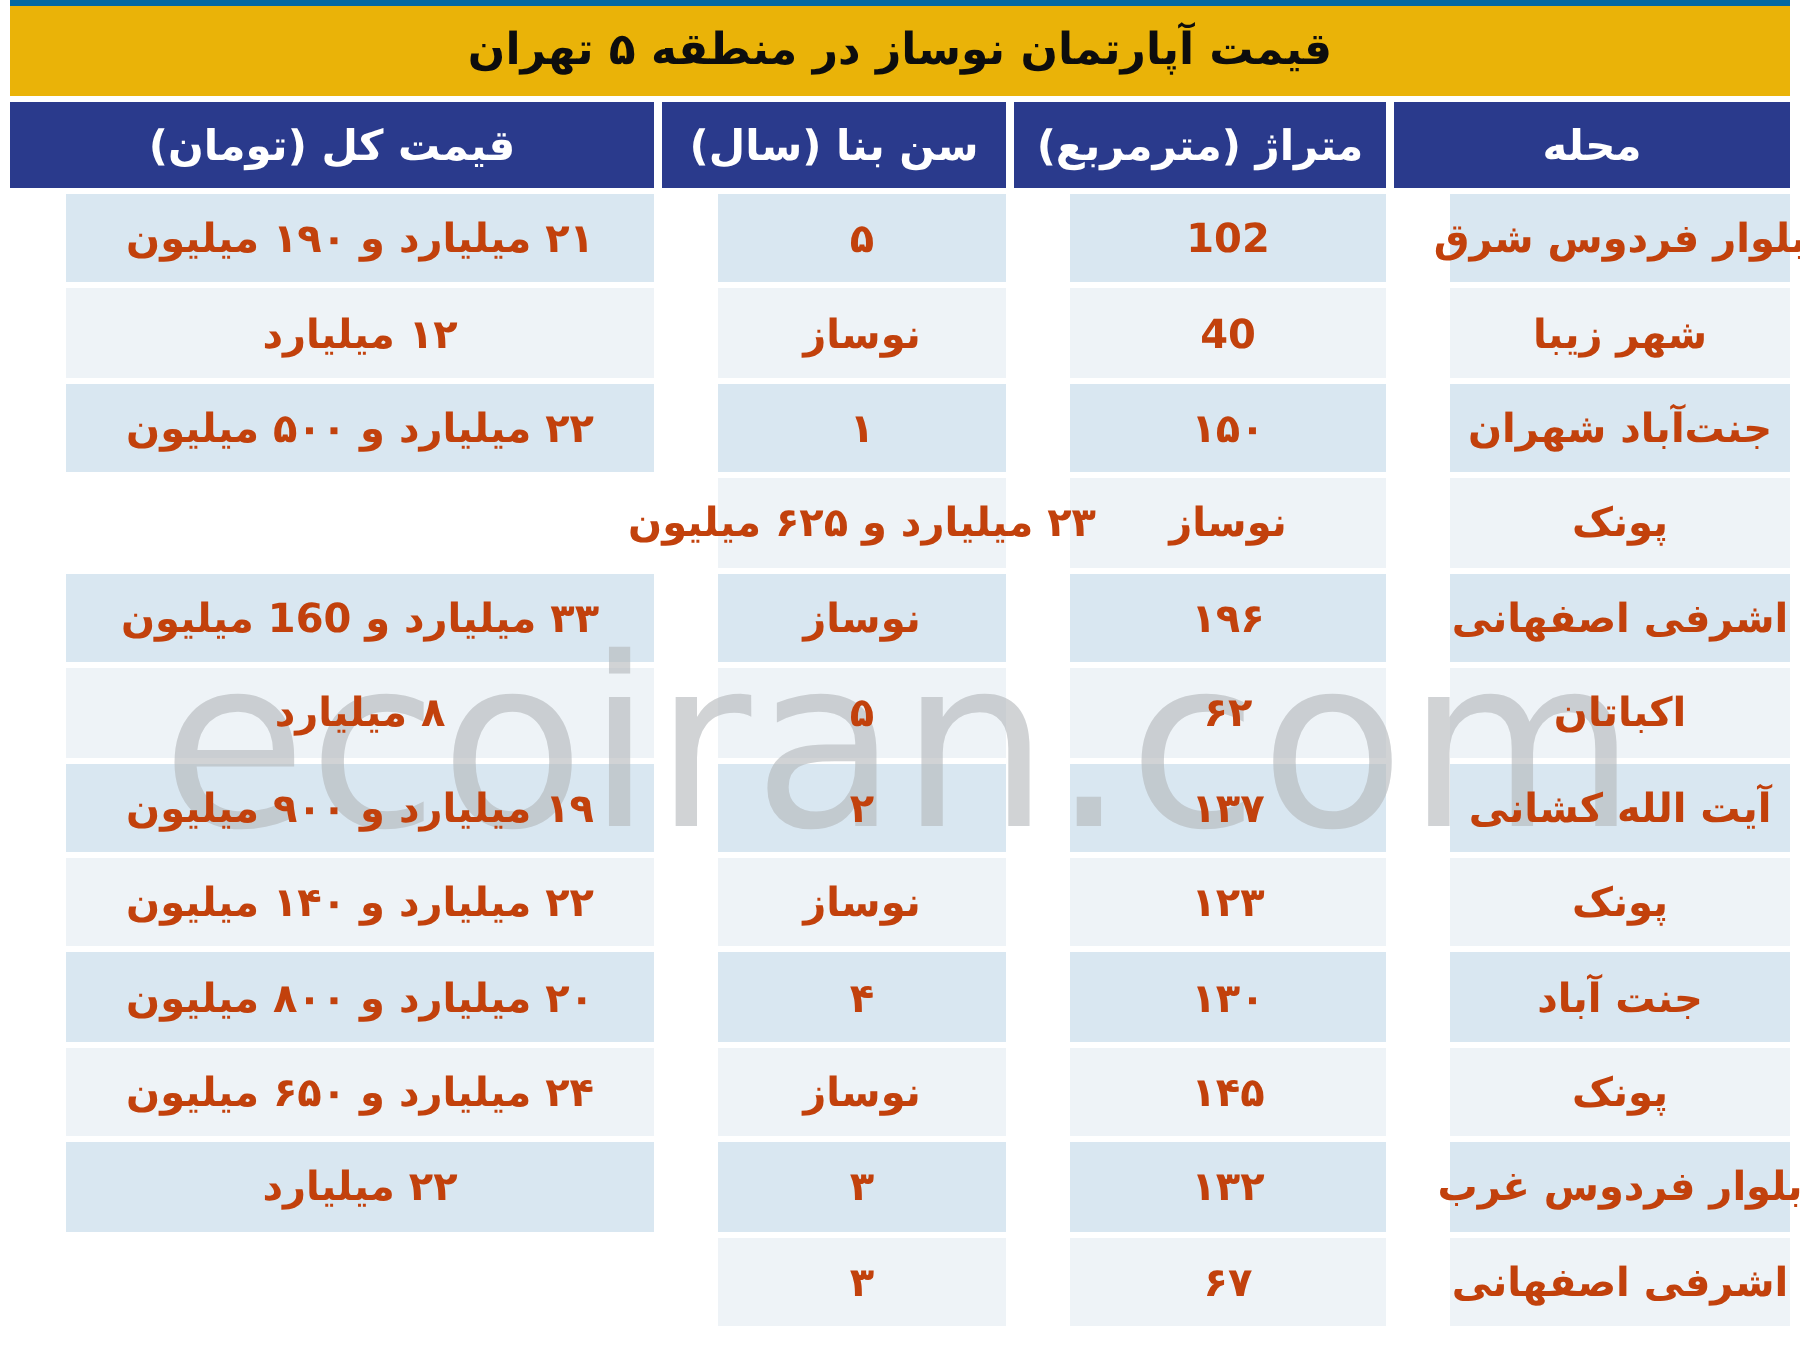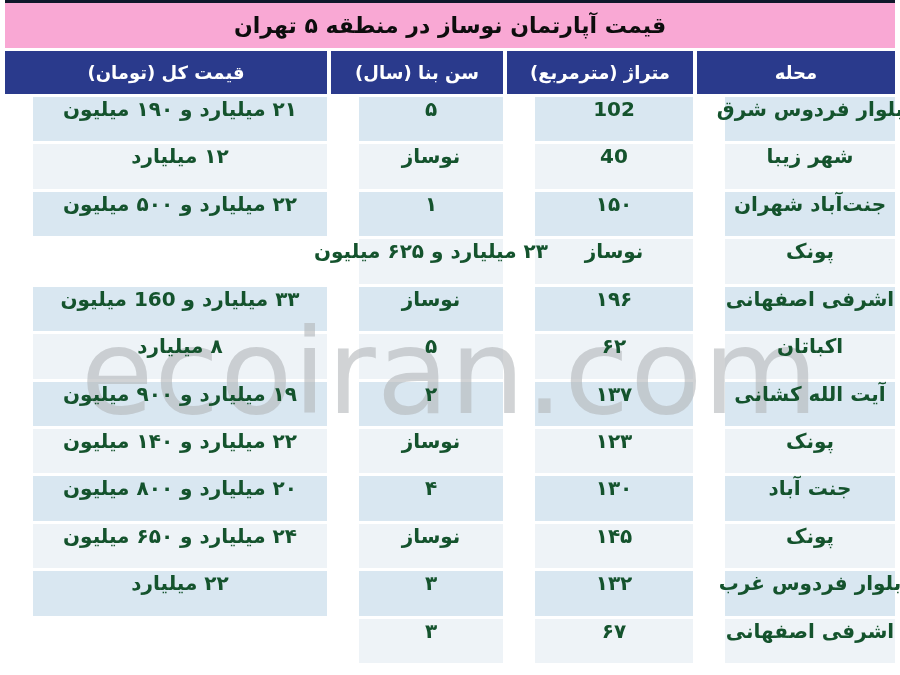--- a/index.html
+++ b/index.html
@@ -22,22 +22,22 @@
     right: 5px;
     width: 890px;
     height: 663px;
     display: flex;
     flex-direction: column;
     gap: 3px;
   }
   .title-bar {
     box-sizing: border-box;
     height: 48px;
-    border-top: 3px solid #0f172a;
-    background: #f9a8d4;
+    border-top: 3px solid #0369a1;
+    background: #eab308;
     display: flex;
     align-items: center;
     justify-content: center;
     font-size: 22px;
     font-weight: 700;
     color: #0d0d0d;
     position: relative;
     z-index: 2;
   }
   .grid-row {
@@ -46,34 +46,34 @@
     gap: 4px;
   }
   .header-row {
     height: 43px;
     position: relative;
     z-index: 2;
   }
   .header-row .cell {
     background: #2a3a8c;
     color: #ffffff;
-    font-size: 18px;
+    font-size: 21px;
     font-weight: 700;
     display: flex;
     align-items: center;
     justify-content: center;
   }
   .data-row { flex: 1 1 0; }
   .data-row .cell {
     display: flex;
-    align-items: flex-start;
+    align-items: center;
     justify-content: center;
     font-size: 20px;
     font-weight: 700;
-    color: #14532d;
+    color: #c2410c;
     margin-left: 28px;
   }
   .data-row.odd  .cell { background: #d9e7f1; }
   .data-row.even .cell { background: #eef3f7; }
   .data-row .cell > span {
     position: relative;
     z-index: 2;
     white-space: nowrap;
   }
   .watermark {

